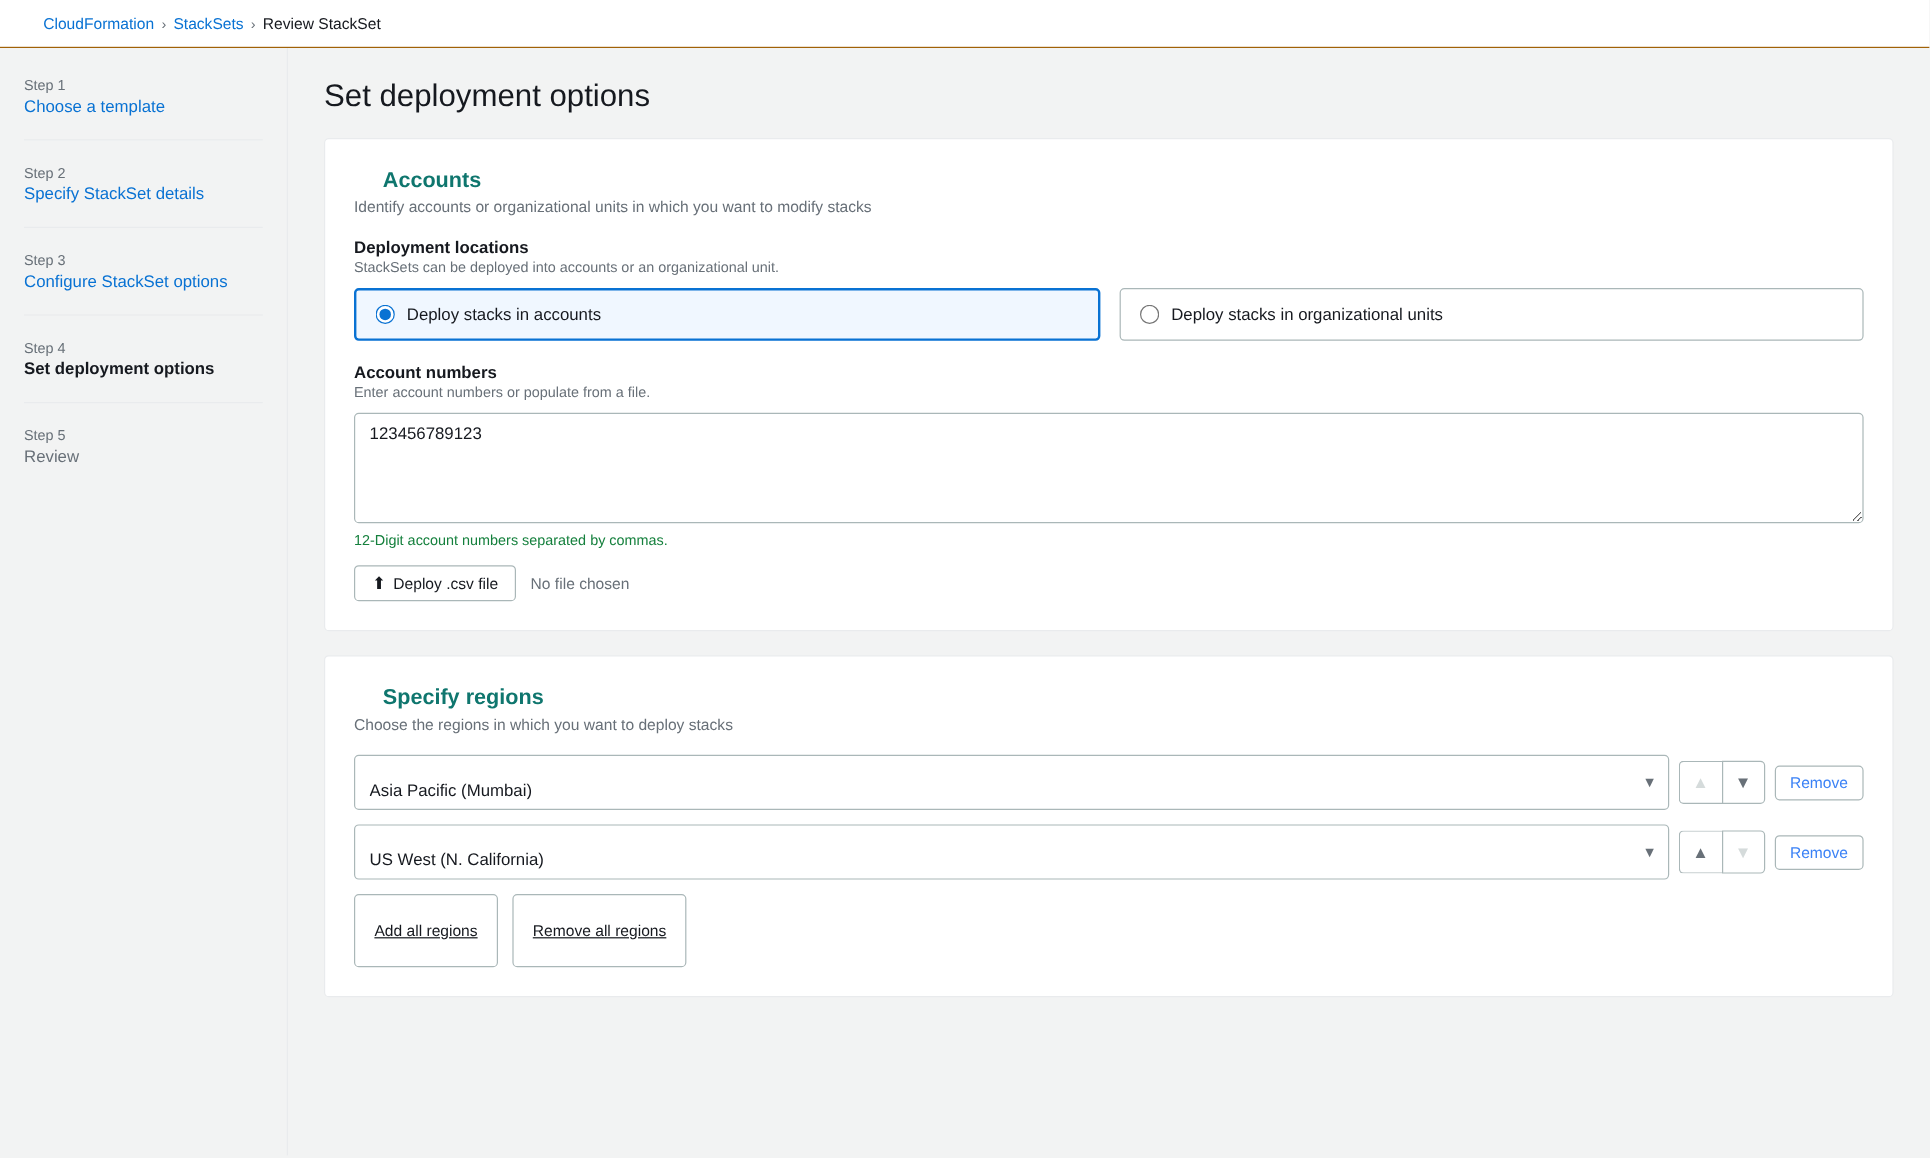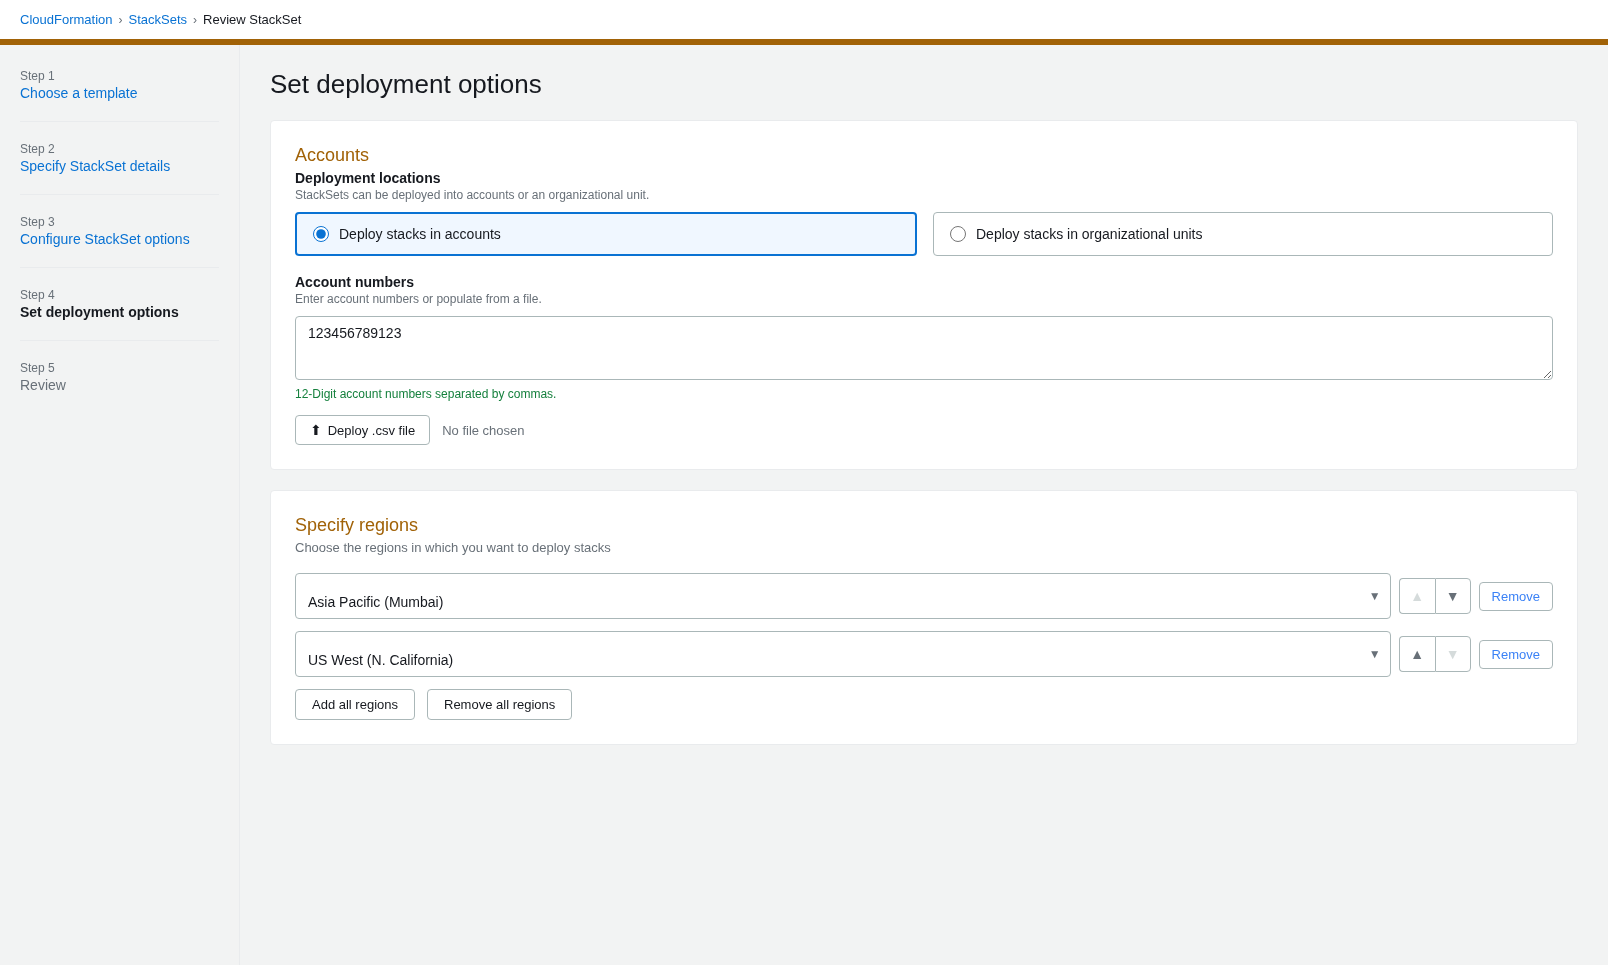--- a/index.html
+++ b/index.html
@@ -6,24 +6,24 @@
     body {
       font-family: -apple-system, BlinkMacSystemFont, "Amazon Ember", Arial, sans-serif;
       background: #f2f3f3;
       color: #16191f;
       font-size: 14px;
     }
     .breadcrumb {
       display: flex;
       align-items: flex-end;
       gap: 6px;
-      padding: 12px 20px;
-      font-size: 13px;
-      background: #fff;
-      border-bottom: 6px solid #a16207;
+      padding: 12px 36px;
+      font-size: 13px;
+      background: #fff;
+      border-bottom: 1px solid #a16207;
     }
     .breadcrumb a {
       color: #0972d3;
       text-decoration: none;
     }
     .breadcrumb-sep {
       color: #687078;
       font-size: 12px;
     }
     .breadcrumb-current {
@@ -79,23 +79,24 @@
     }
     .card {
       background: #fff;
       border: 1px solid #e9ebed;
       border-radius: 4px;
       padding: 24px;
       margin-bottom: 20px;
     }
     .card-title {
       font-size: 18px;
-      font-weight: 400;
-      color: #a16207;
+      font-weight: 700;
+      color: #0f766e;
       margin-bottom: 4px;
+      margin-left: 24px;
     }
     .card-subtitle {
       font-size: 13px;
       color: #687078;
       margin-bottom: 18px;
     }
     .section-label {
       font-size: 14px;
       font-weight: 600;
       color: #16191f;
@@ -133,21 +134,21 @@
       height: 16px;
       cursor: pointer;
     }
     .radio-option label {
       font-size: 14px;
       color: #16191f;
       cursor: pointer;
     }
     .textarea-field {
       width: 100%;
-      height: 64px;
+      height: 92px;
       border: 1px solid #aab7b8;
       border-radius: 4px;
       padding: 8px 12px;
       font-size: 14px;
       color: #16191f;
       resize: vertical;
       font-family: inherit;
     }
     .field-hint {
       font-size: 12px;
@@ -241,28 +242,29 @@
       color: #3b82f6;
       min-width: 62px;
       text-align: center;
     }
     .region-actions {
       display: flex;
       gap: 12px;
       margin-top: 8px;
     }
     .action-btn {
-      padding: 7px 16px;
+      padding: 22px 16px;
       border: 1px solid #aab7b8;
       border-radius: 4px;
       background: #fff;
       font-size: 13px;
       cursor: pointer;
       color: #16191f;
       font-weight: 500;
+      text-decoration: underline;
     }
     .upload-icon {
       display: inline-block;
       font-size: 14px;
     }
   </style>
 </head>
 <body>
 
 <div class="breadcrumb">
@@ -296,20 +298,21 @@
       <div class="step-number">Step 5</div>
       <span class="step-label disabled">Review</span>
     </div>
   </div>
 
   <div class="main">
     <h1 class="page-title">Set deployment options</h1>
 
     <div class="card">
       <div class="card-title">Accounts</div>
+      <div class="card-subtitle">Identify accounts or organizational units in which you want to modify stacks</div>
 
       <div class="section-label">Deployment locations</div>
       <div class="section-desc">StackSets can be deployed into accounts or an organizational unit.</div>
 
       <div class="radio-options">
         <div class="radio-option selected">
           <input type="radio" name="deployment" id="opt-accounts" checked="" style="">
           <label for="opt-accounts">Deploy stacks in accounts</label>
         </div>
         <div class="radio-option">

